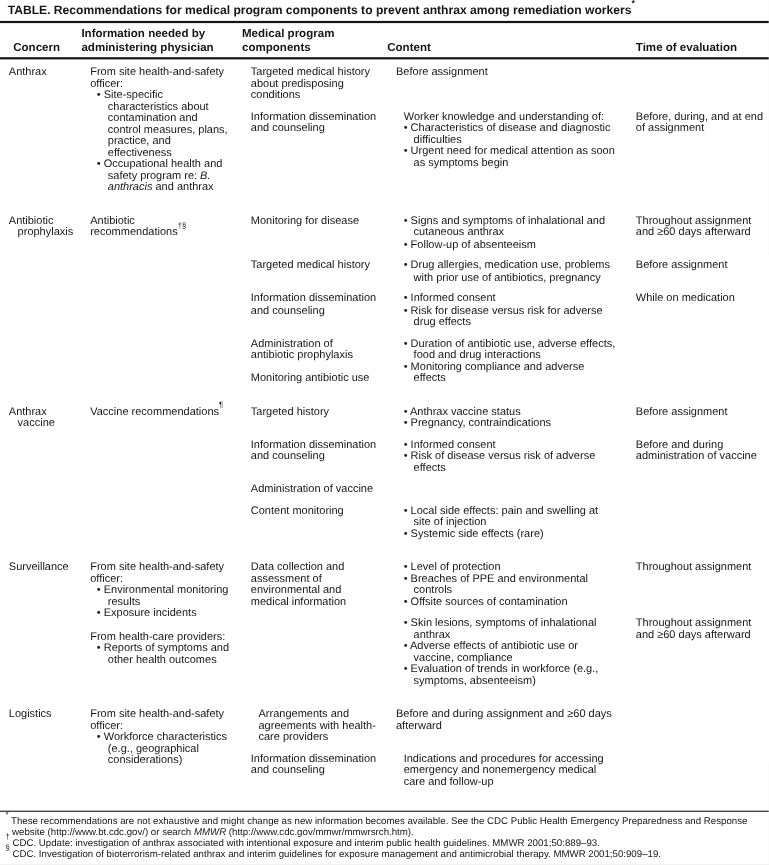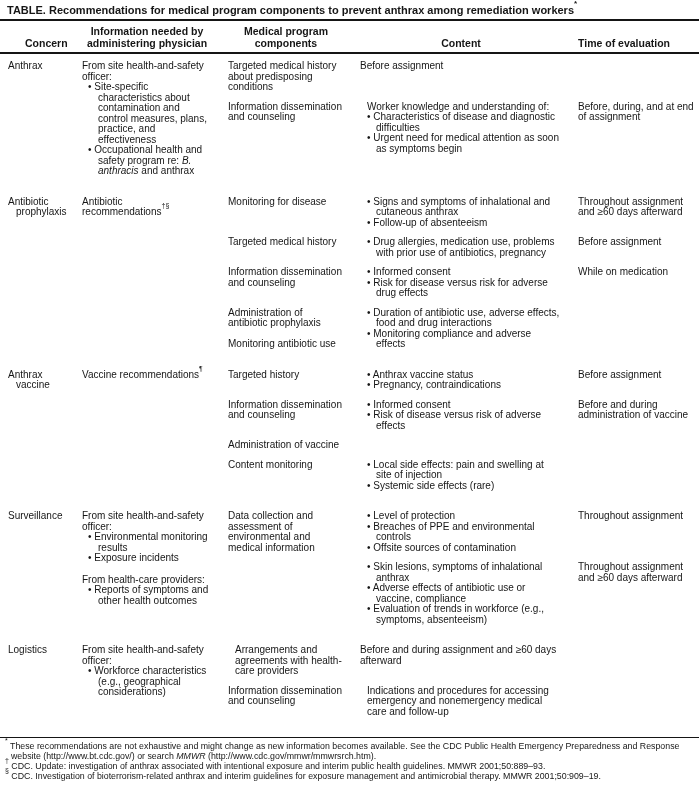--- a/index.html
+++ b/index.html
@@ -11,22 +11,22 @@
   .title{
     font-weight:bold;font-size:11px;line-height:13px;
     padding:4px 6px 2px 7px;border-bottom:2px solid #151515;
   }
   .title sup{font-size:8px;position:relative;top:-3px;line-height:0;}
   .head{
     display:grid;grid-template-columns:74px 146px 132px 218px 129px;
     align-items:end;border-bottom:2px solid #151515;
     padding:5px 0 3px 0;font-weight:bold;font-size:10.5px;line-height:11.5px;
   }
-  .h-1{padding-left:25px;text-align:left;}
-  .h-2,.h-3,.h-4{text-align:center;}
+  .h-1{padding-left:12px;text-align:left;}
+  .h-2,.h-3,.h-4{}
   .h-5{padding-left:8px;text-align:left;}
   .tbody{padding-top:7px;}
   .sec{display:grid;grid-template-columns:74px 146px 479px;margin-bottom:20px;align-items:start;}
   .c1{padding-left:8px;}
   .concern{padding-left:8px;text-indent:-8px;}
   .c2{padding-left:8px;padding-right:8px;}
   .iblock{margin-bottom:11px;}
   .iblock:last-child{margin-bottom:0;}
   .ibullet{padding-left:16px;text-indent:-10px;}
   .rows{display:flex;flex-direction:column;gap:9px;}

